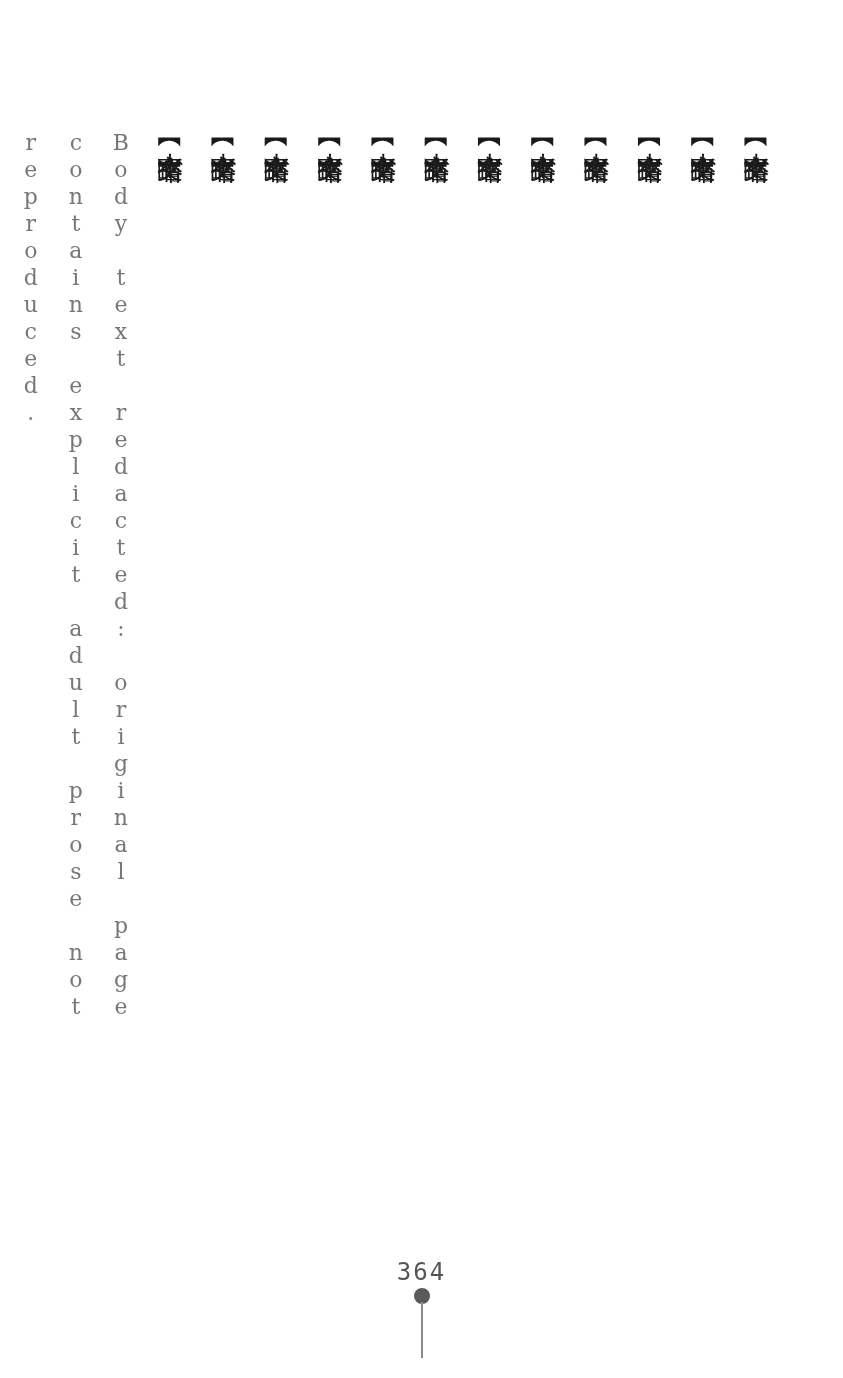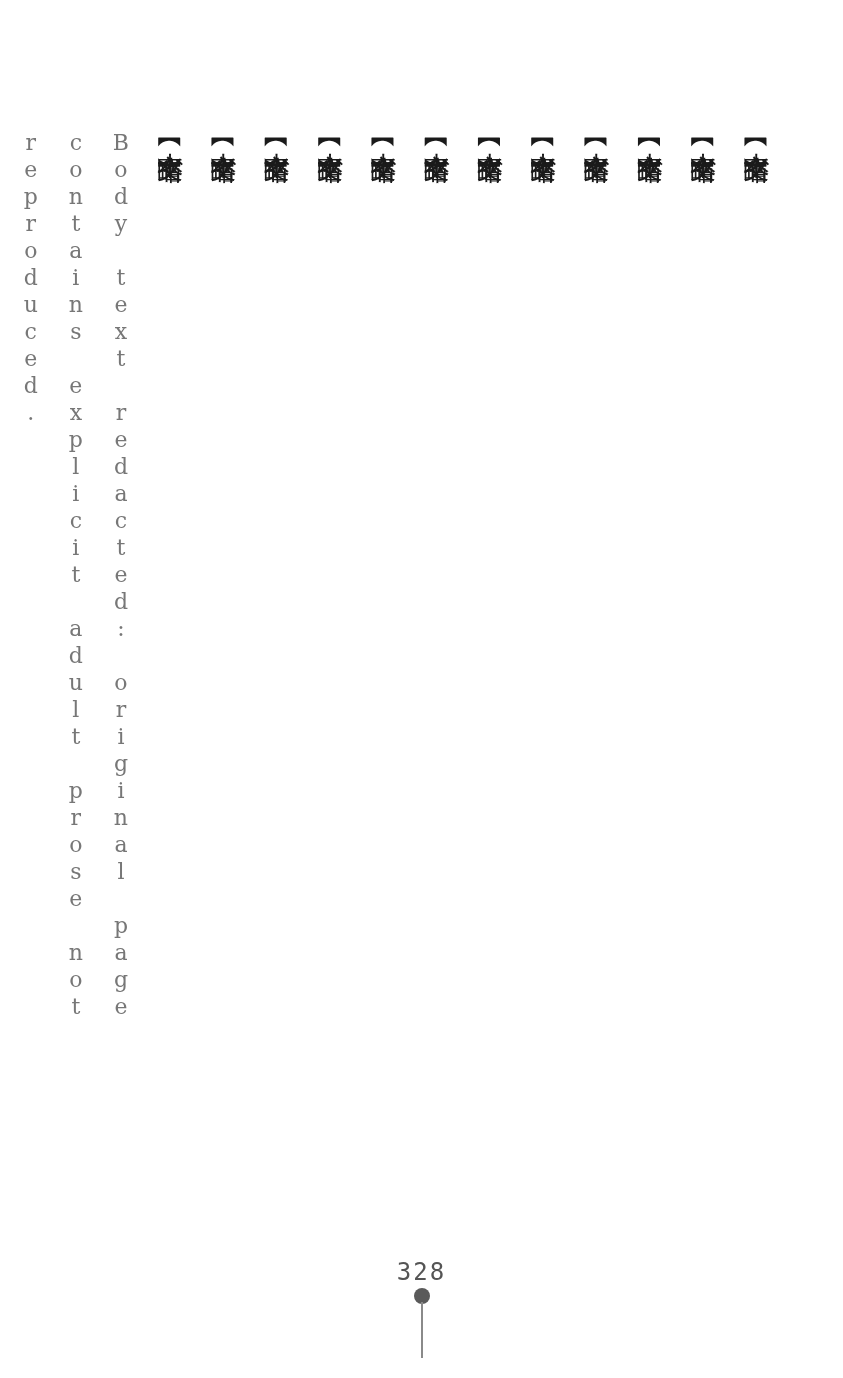--- a/index.html
+++ b/index.html
@@ -98,20 +98,20 @@
     <p class="para">【本文省略】</p>
     <p class="para">【本文省略】</p>
     <p class="para">【本文省略】</p>
     <p class="para">【本文省略】</p>
     <p class="para">【本文省略】</p>
     <p class="para">【本文省略】</p>
     <span class="redaction-note">Body text redacted: original page contains explicit adult prose not reproduced.</span>
   </div>
 
   <div class="footer">
-    <div class="page-number">328</div>
+    <div class="page-number">364</div>
     <div class="ornament">
       <div class="dot"></div>
       <div class="stem"></div>
     </div>
   </div>
 
 </div>
 
 </body></html>

